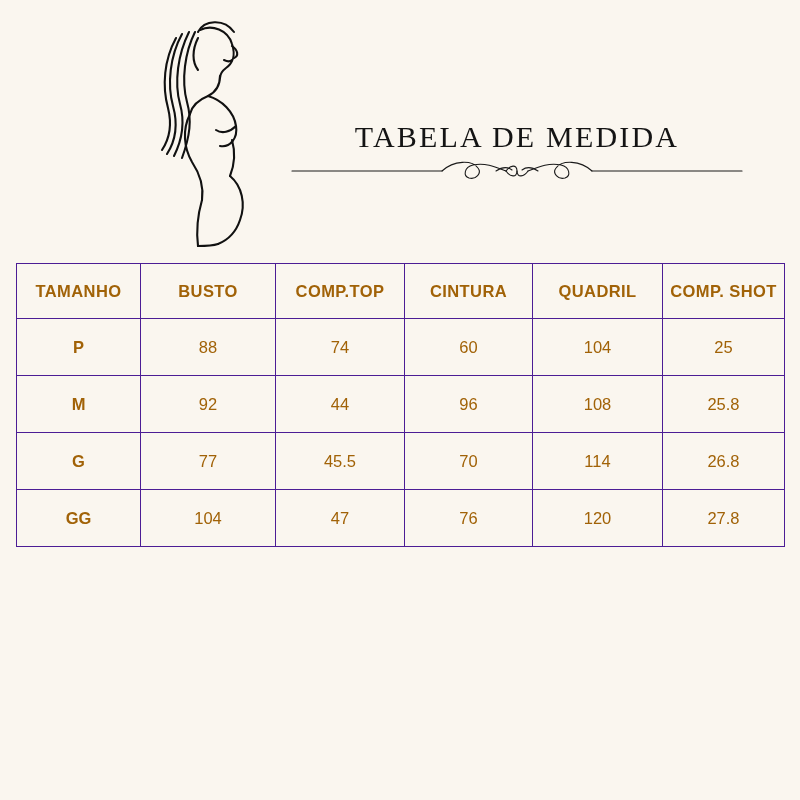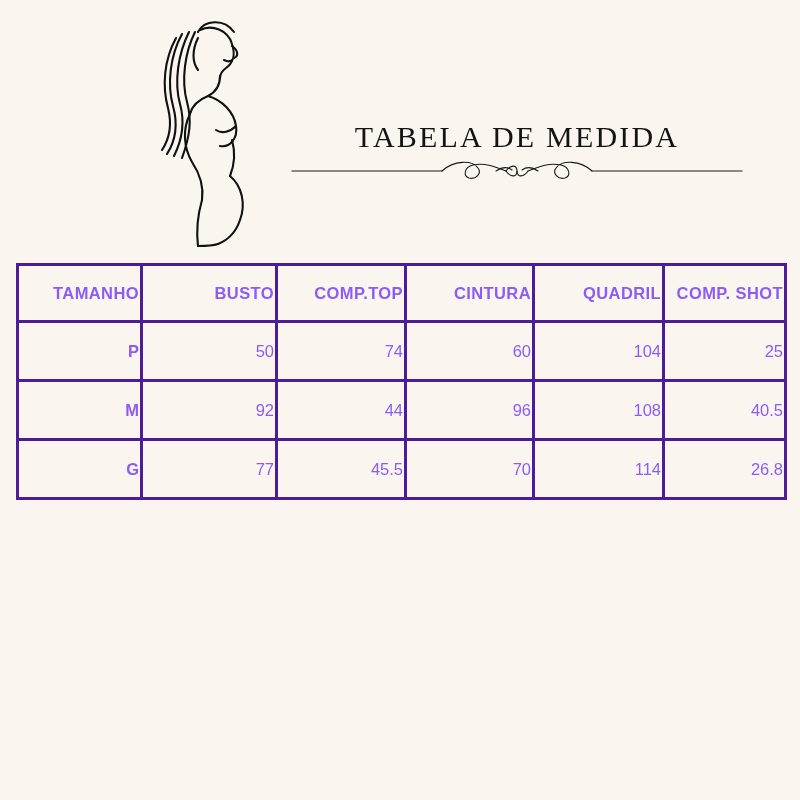--- a/index.html
+++ b/index.html
@@ -69,25 +69,25 @@
     left: 16px;
     top: 263px;
     width: 768px;
     border-collapse: collapse;
     table-layout: fixed;
     background: transparent;
   }
 
   .size-table th,
   .size-table td {
-    border: 3px solid #4c1d95;
-    text-align: right;
+    border: 1px solid #4c1d95;
+    text-align: center;
     vertical-align: middle;
     font-size: 16px;
-    color: #8b5cf6;
+    color: #a16207;
   }
 
   .size-table thead th {
     height: 52px;
     font-weight: bold;
     letter-spacing: 0.4px;
     font-size: 16.5px;
   }
 
   .size-table tbody td {
@@ -184,38 +184,46 @@
         <th>BUSTO</th>
         <th>COMP.TOP</th>
         <th>CINTURA</th>
         <th>QUADRIL</th>
         <th>COMP. SHOT</th>
       </tr>
     </thead>
     <tbody>
       <tr>
         <td class="size-cell">P</td>
-        <td>50</td>
+        <td>88</td>
         <td>74</td>
         <td>60</td>
         <td>104</td>
         <td>25</td>
       </tr>
       <tr>
         <td class="size-cell">M</td>
         <td>92</td>
         <td>44</td>
         <td>96</td>
         <td>108</td>
-        <td>40.5</td>
+        <td>25.8</td>
       </tr>
       <tr>
         <td class="size-cell">G</td>
         <td>77</td>
         <td>45.5</td>
         <td>70</td>
         <td>114</td>
         <td>26.8</td>
       </tr>
+      <tr>
+        <td class="size-cell">GG</td>
+        <td>104</td>
+        <td>47</td>
+        <td>76</td>
+        <td>120</td>
+        <td>27.8</td>
+      </tr>
     </tbody>
   </table>
 
 </div>
 
 </body></html>

